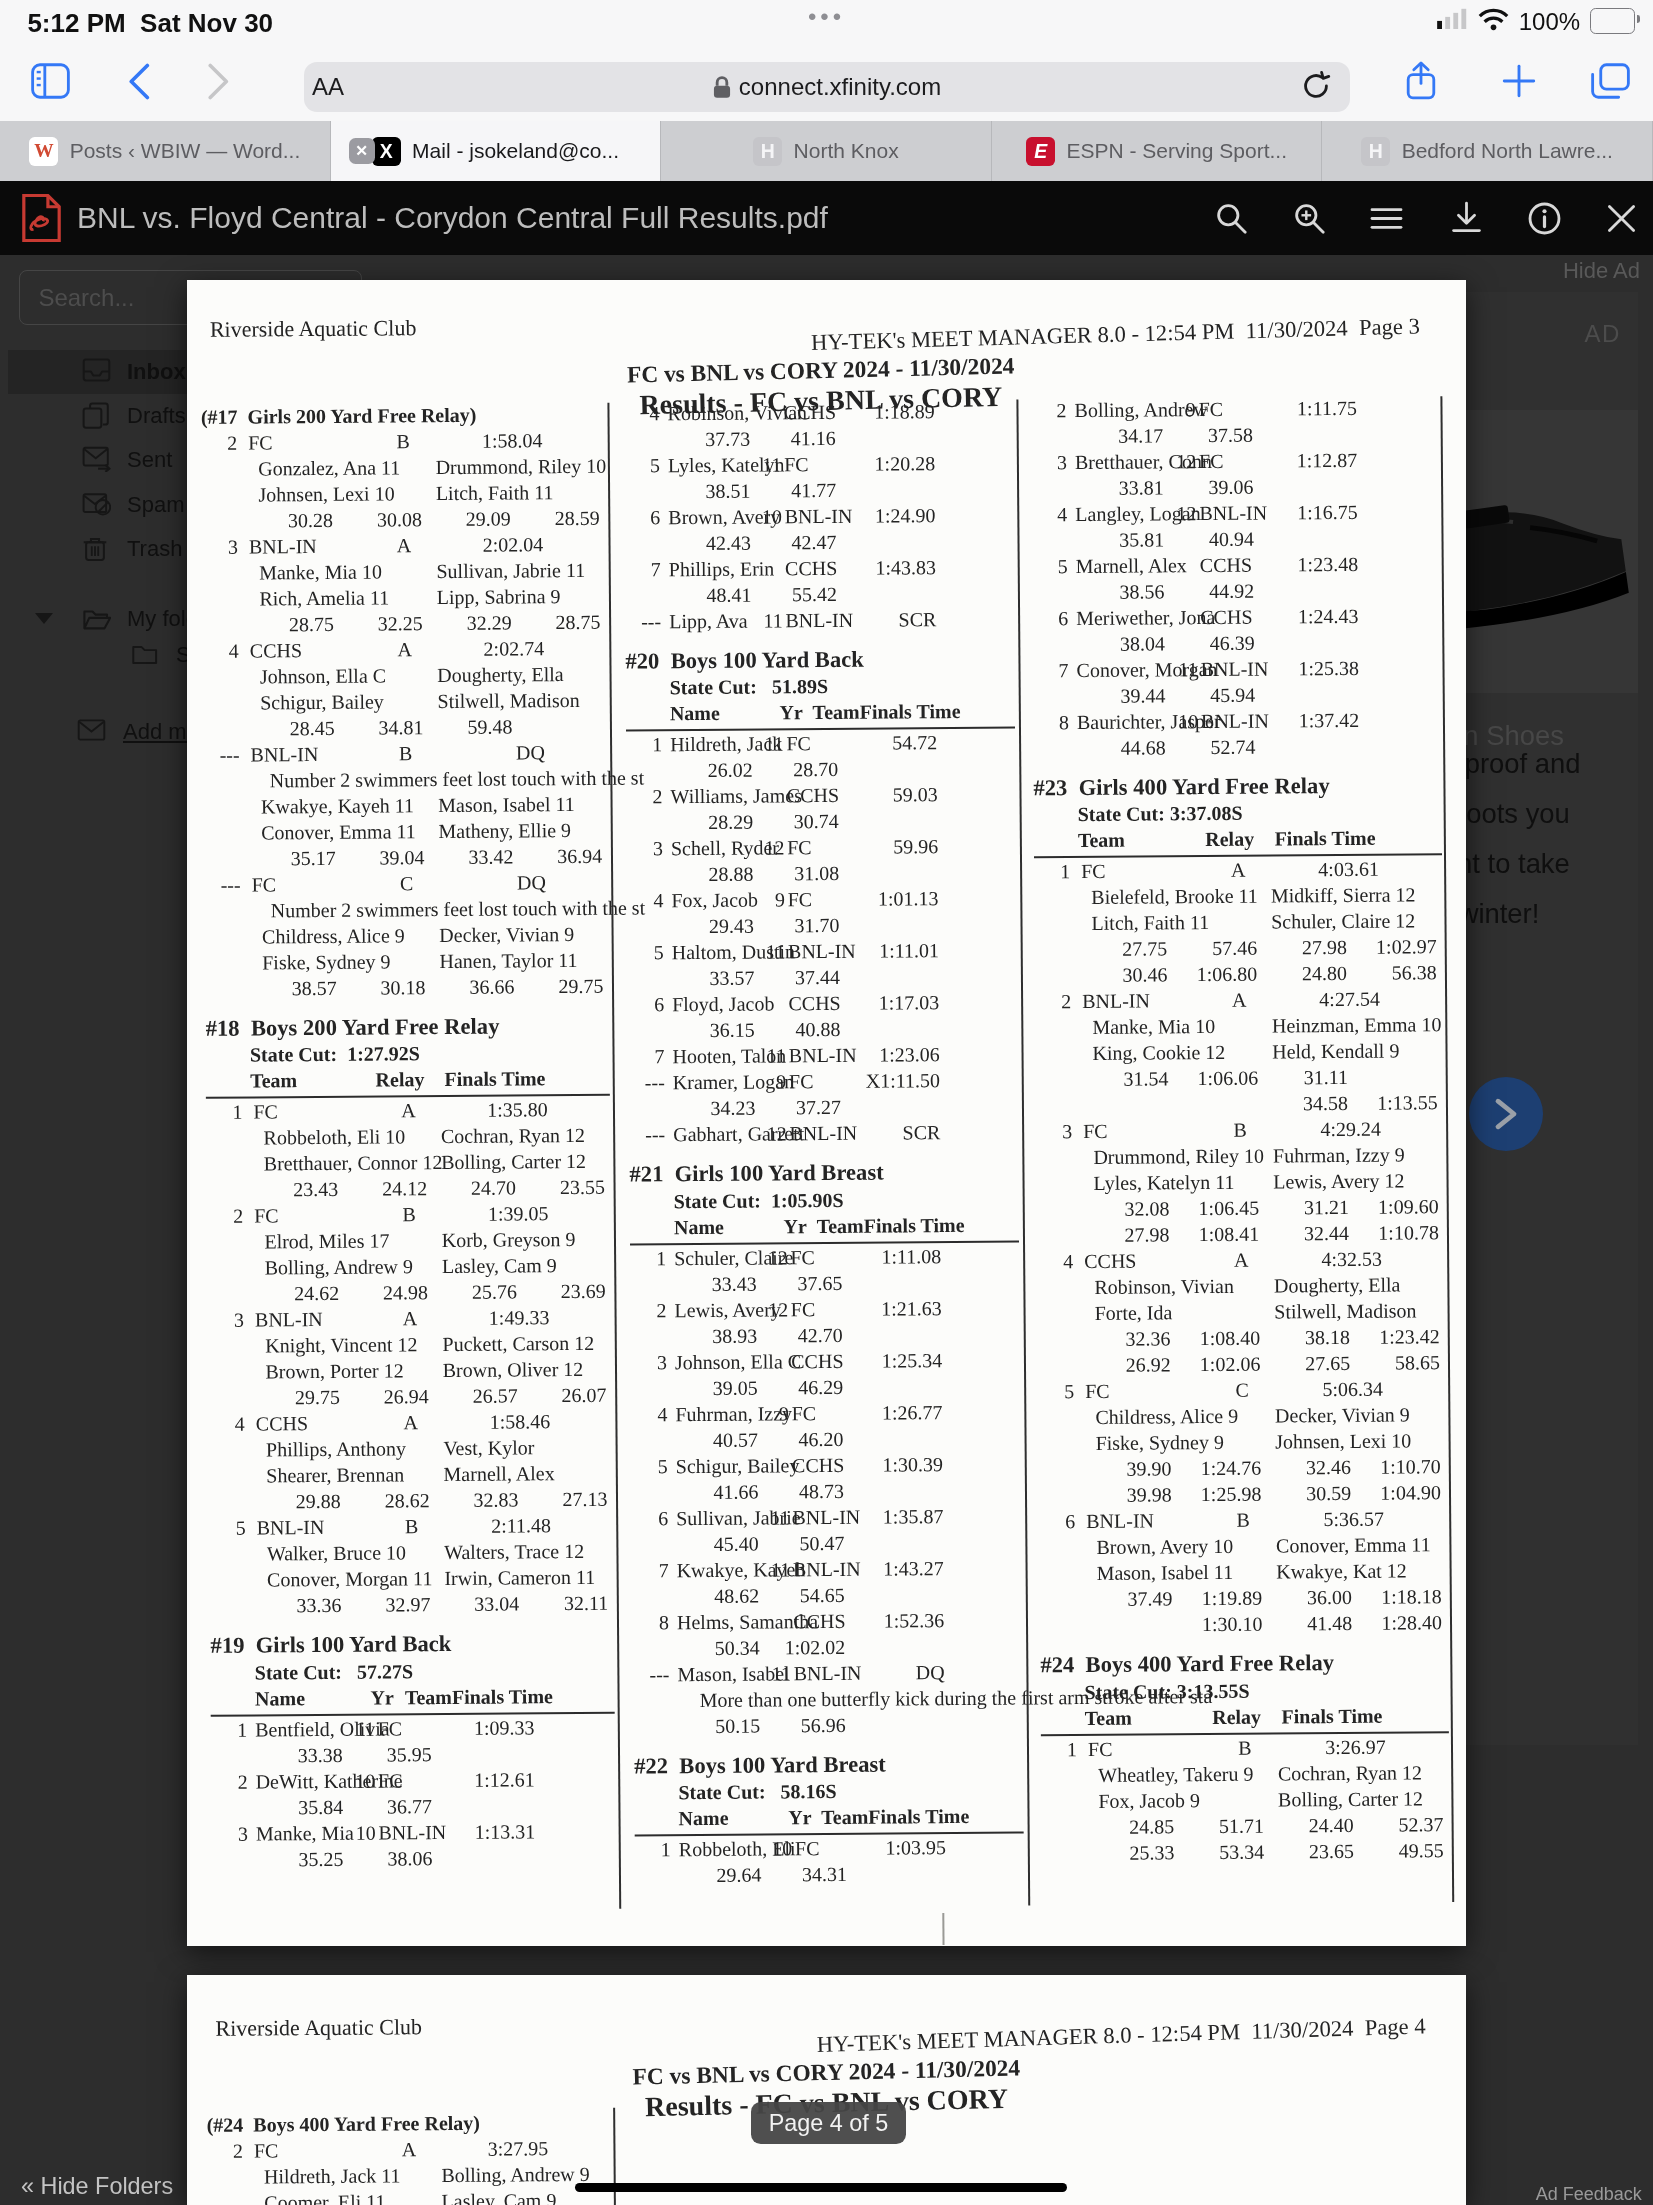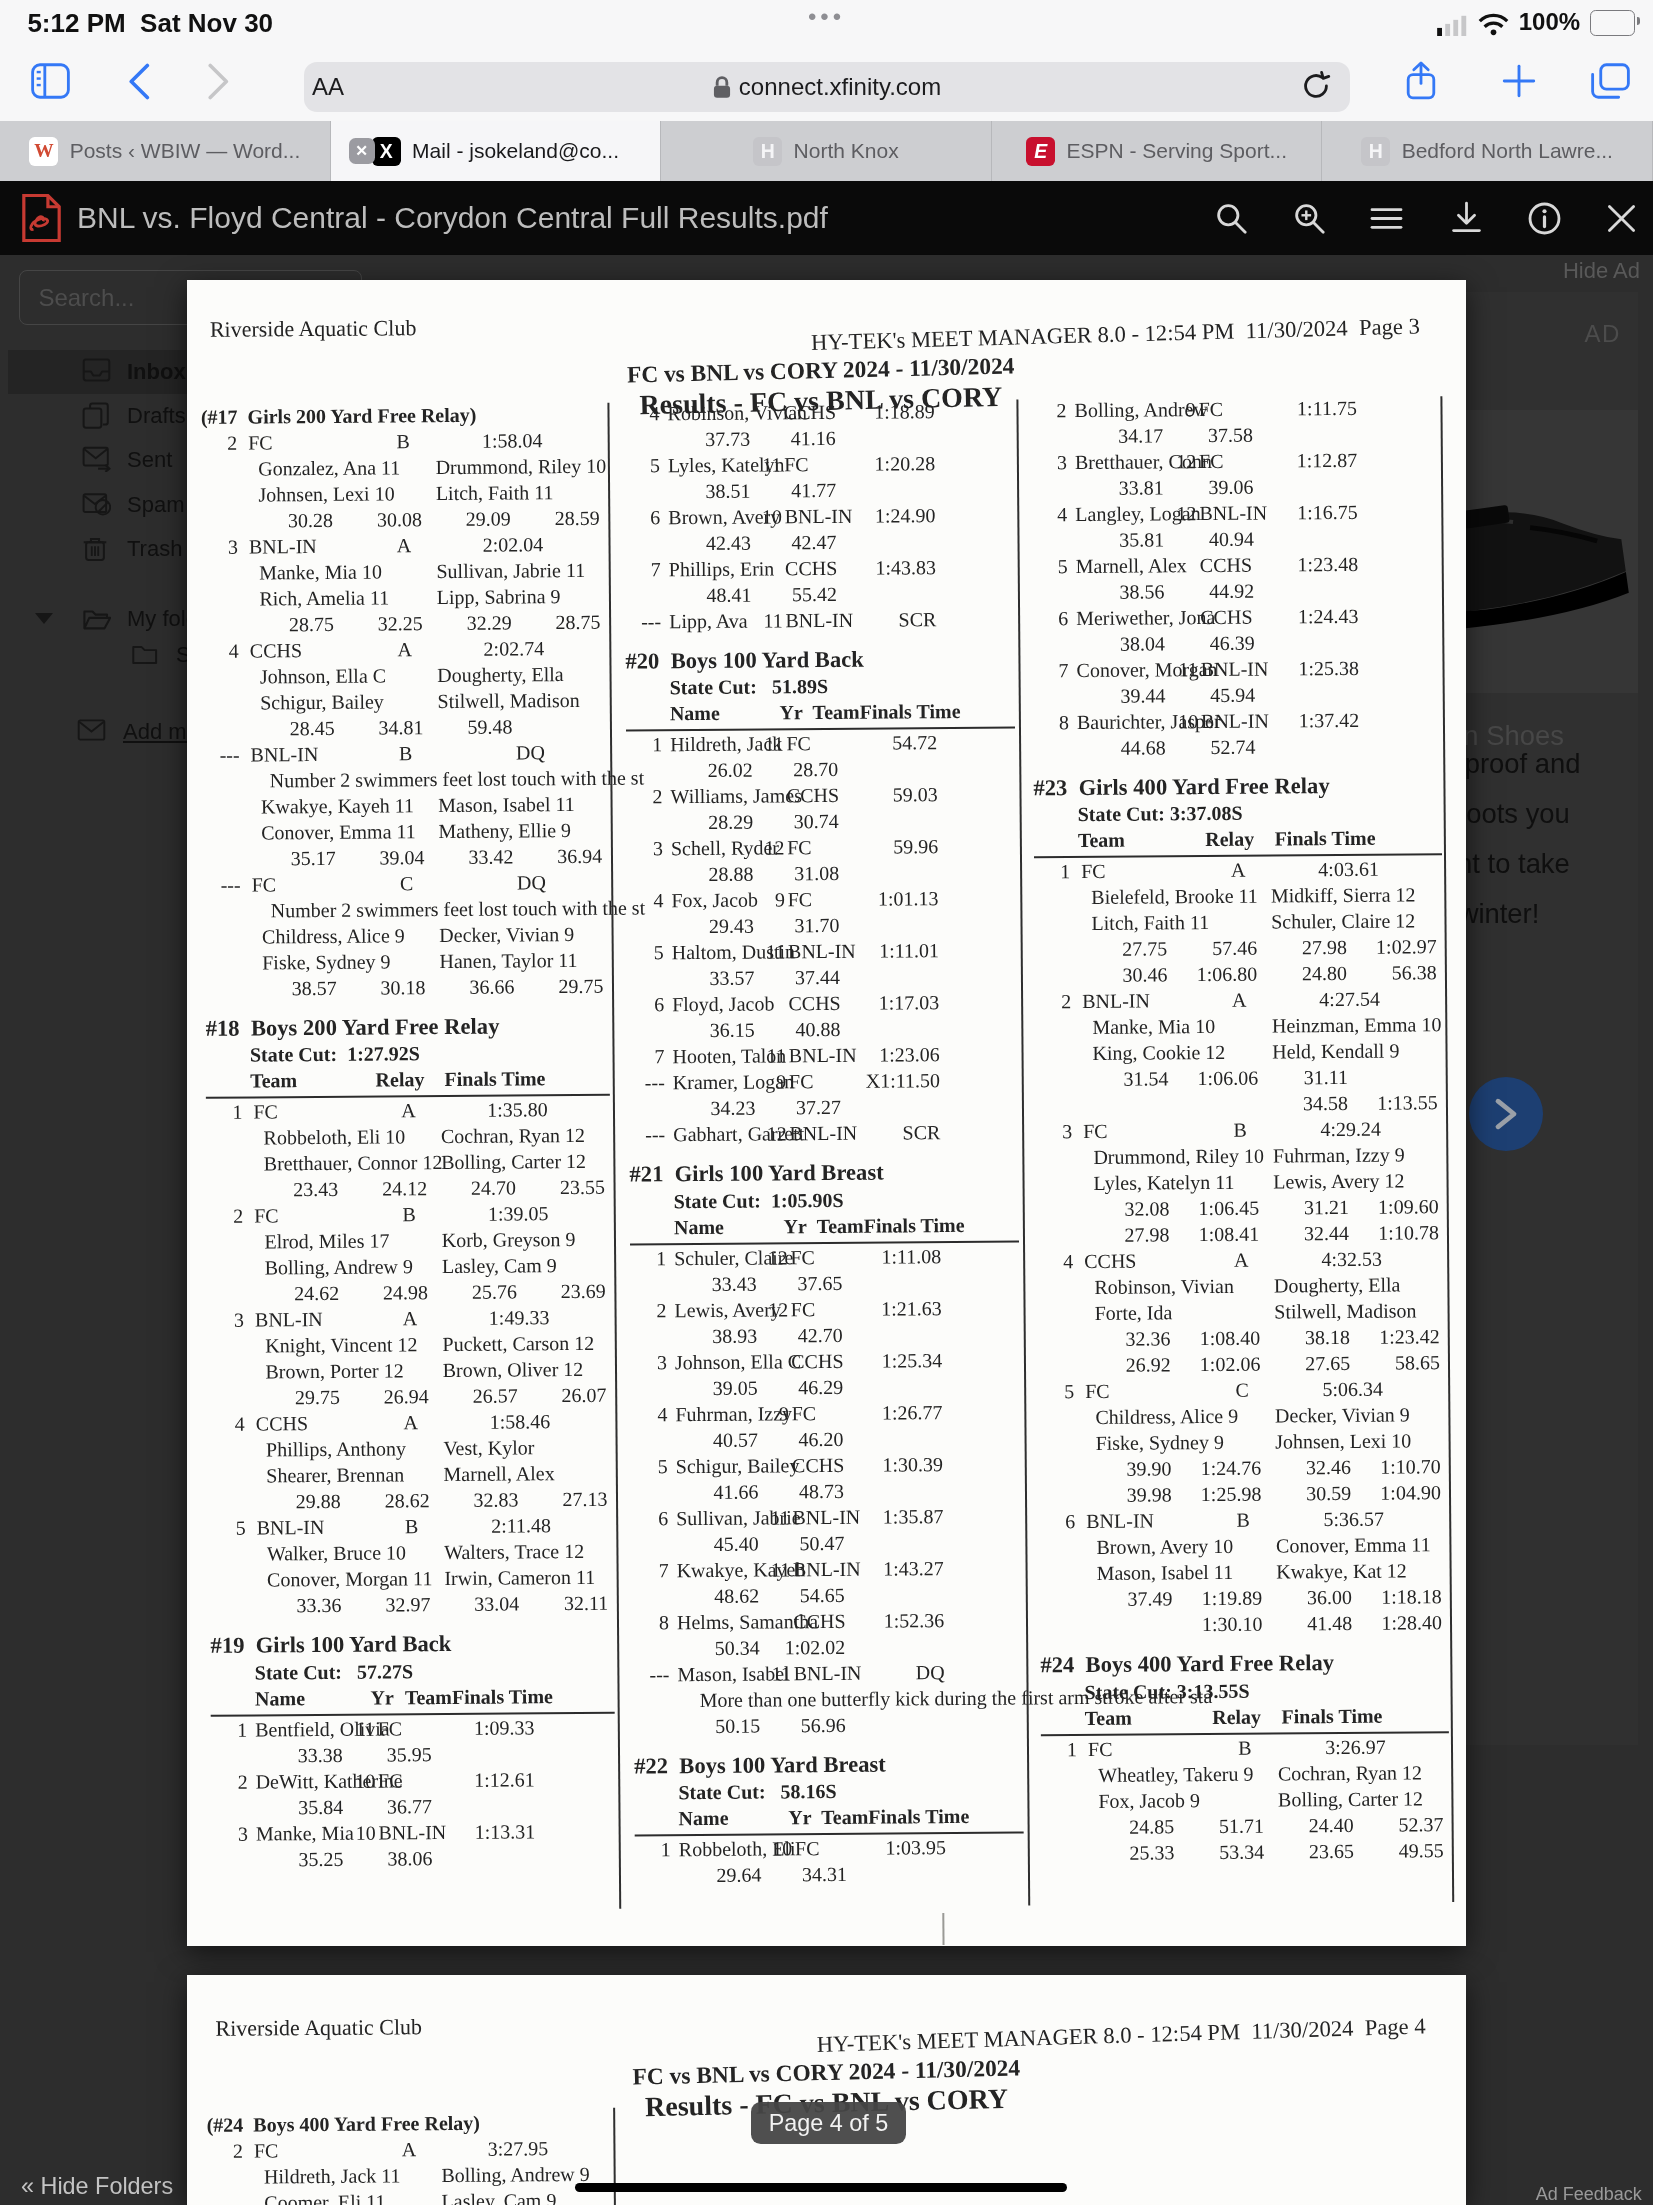--- a/index.html
+++ b/index.html
@@ -3,21 +3,21 @@
 <meta charset="utf-8">
 <style>
   html,body{margin:0;padding:0;}
   body{width:1653px;height:2205px;position:relative;overflow:hidden;background:#2d2d2d;
        font-family:"Liberation Sans",sans-serif;-webkit-font-smoothing:antialiased;}
   
   .top-chrome{position:absolute;top:0;left:0;width:1653px;height:150px;background:#f7f7f8;}
   .status-bar{position:absolute;top:0;left:0;right:0;height:44px;}
   .st-left{position:absolute;left:27.4px;top:8px;font-size:26px;font-weight:600;color:#111;}
   .st-dots{position:absolute;left:0;right:0;top:3.2px;text-align:center;color:#8e8e93;font-size:24px;letter-spacing:4px;}
-  .st-right{position:absolute;right:18px;top:8px;display:flex;align-items:flex-end;gap:9.7px;color:#111;font-size:24px;font-weight:700;}
+  .st-right{position:absolute;right:18px;top:8px;display:flex;align-items:flex-start;gap:9.7px;color:#111;font-size:24px;font-weight:400;}
   .battery{width:40px;height:21px;border:1.6px solid #7a7a7e;border-radius:5.7px;position:relative;padding:1.6px;}
   .battery .fill{width:100%;height:100%;background:#111;border-radius:2.4px;}
   .battery:after{content:"";position:absolute;right:-5.7px;top:5.7px;width:3.2px;height:8px;background:#7a7a7e;border-radius:0 2.4px 2.4px 0;}
   .toolbar{position:absolute;top:44px;left:0;right:0;height:77px;}
   .tb-ico{position:absolute;top:11.3px;width:52px;height:52px;display:flex;align-items:center;justify-content:center;color:#3478f6;}
   .url-field{position:absolute;left:304px;top:18px;width:1046px;height:50px;background:#e3e3e6;border-radius:13px;
              display:flex;align-items:center;color:#1c1c1e;}
   .url-aa{position:absolute;left:8px;font-size:24px;color:#1c1c1e;}
   .url-center{margin:0 auto;display:flex;align-items:center;gap:8px;font-size:24px;}
   .url-reload{position:absolute;right:16px;top:8px;width:34px;height:34px;color:#1c1c1e;}

